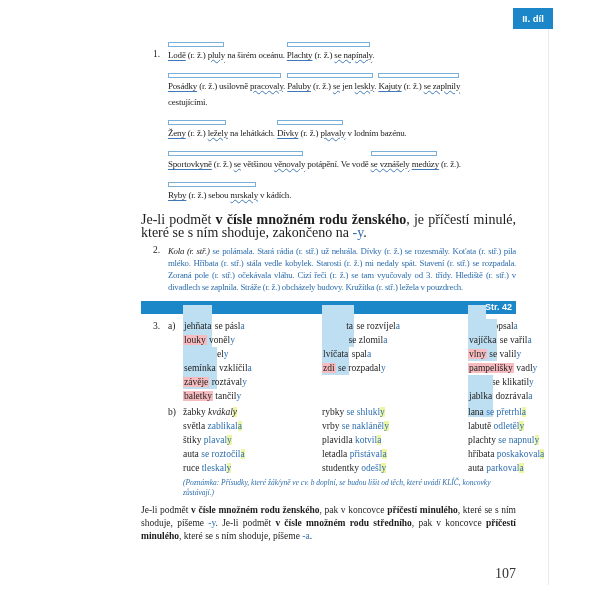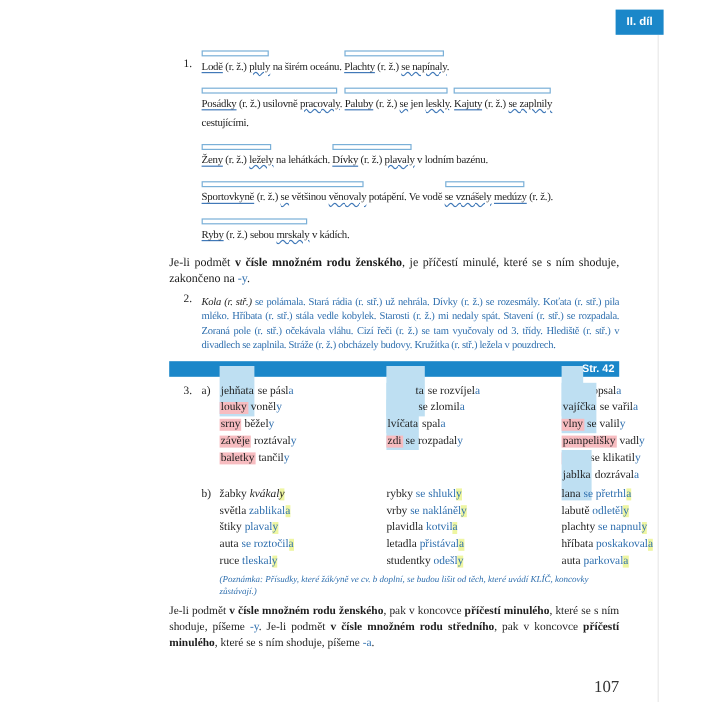--- a/index.html
+++ b/index.html
@@ -34,21 +34,21 @@
     position:relative;padding-top:9px;margin-bottom:10px;white-space:nowrap;
     font-size:9px;letter-spacing:-0.2px;line-height:12px;
   }
   .ex1-line.cont{padding-top:0;margin-top:-6px;margin-bottom:10px;}
   .bracket{position:absolute;top:2px;height:5px;border:1px solid var(--bracket);background:transparent;}
   .u-solid{text-decoration-line:underline;text-decoration-style:solid;text-decoration-color:var(--uline);text-decoration-thickness:1px;text-underline-offset:2px;}
   .u-wavy{text-decoration-line:underline;text-decoration-style:wavy;text-decoration-color:var(--uline);text-decoration-thickness:1px;text-underline-offset:1px;}
   .b{font-weight:bold;}
   .i{font-style:italic;}
   .blue{color:var(--blue);}
-  .rule{font-size:10px;line-height:13px;text-align:justify;margin-top:2px;}
+  .rule{font-size:14px;line-height:13px;text-align:justify;margin-top:2px;}
   .ex2wrap{margin-top:6px;}
   .ex2text{font-size:8.8px;letter-spacing:-0.25px;line-height:12px;text-align:justify;}
   .strbar{
     margin-top:8px;width:375px;height:13px;background:var(--bar);color:#fff;
     font-family:"Liberation Sans",sans-serif;font-weight:bold;font-size:9px;
     text-align:right;line-height:13px;padding-right:4px;
   }
   .ex3{display:flex;font-size:9.5px;line-height:14px;}
   .ex3.a{margin-top:5px;}
   .ex3.bsec{margin-top:2px;}
@@ -99,20 +99,21 @@
     <div class="strbar">Str. 42</div>
 
     <div class="ex3 a">
       <div class="itemnum">3.</div>
       <div class="sublabel">a)</div>
       <div class="cols">
           <div class="col">
             <div class="row"><span class="hl-blue">jehňata</span> <span>se pásl</span><span class="blue">a</span></div>
             <div class="row"><span class="hl-pink">louky</span> <span>voněl</span><span class="blue">y</span></div>
             <div class="row"><span class="hl-pink">srny</span> <span>běžel</span><span class="blue">y</span></div>
+            <div class="row"><span class="hl-blue">semínka</span> <span>vzklíčil</span><span class="blue">a</span></div>
             <div class="row"><span class="hl-pink">závěje</span> <span>roztával</span><span class="blue">y</span></div>
             <div class="row"><span class="hl-pink">baletky</span> <span>tančil</span><span class="blue">y</span></div>
           </div>
           <div class="col c2">
             <div class="row"><span class="hl-blue">poupata</span> <span>se rozvíjel</span><span class="blue">a</span></div>
             <div class="row"><span class="hl-blue">stébla</span> <span>se zlomil</span><span class="blue">a</span></div>
             <div class="row"><span class="hl-blue">lvíčata</span> <span>spal</span><span class="blue">a</span></div>
             <div class="row"><span class="hl-pink">zdi</span> <span>se rozpadal</span><span class="blue">y</span></div>
           </div>
           <div class="col c3">

